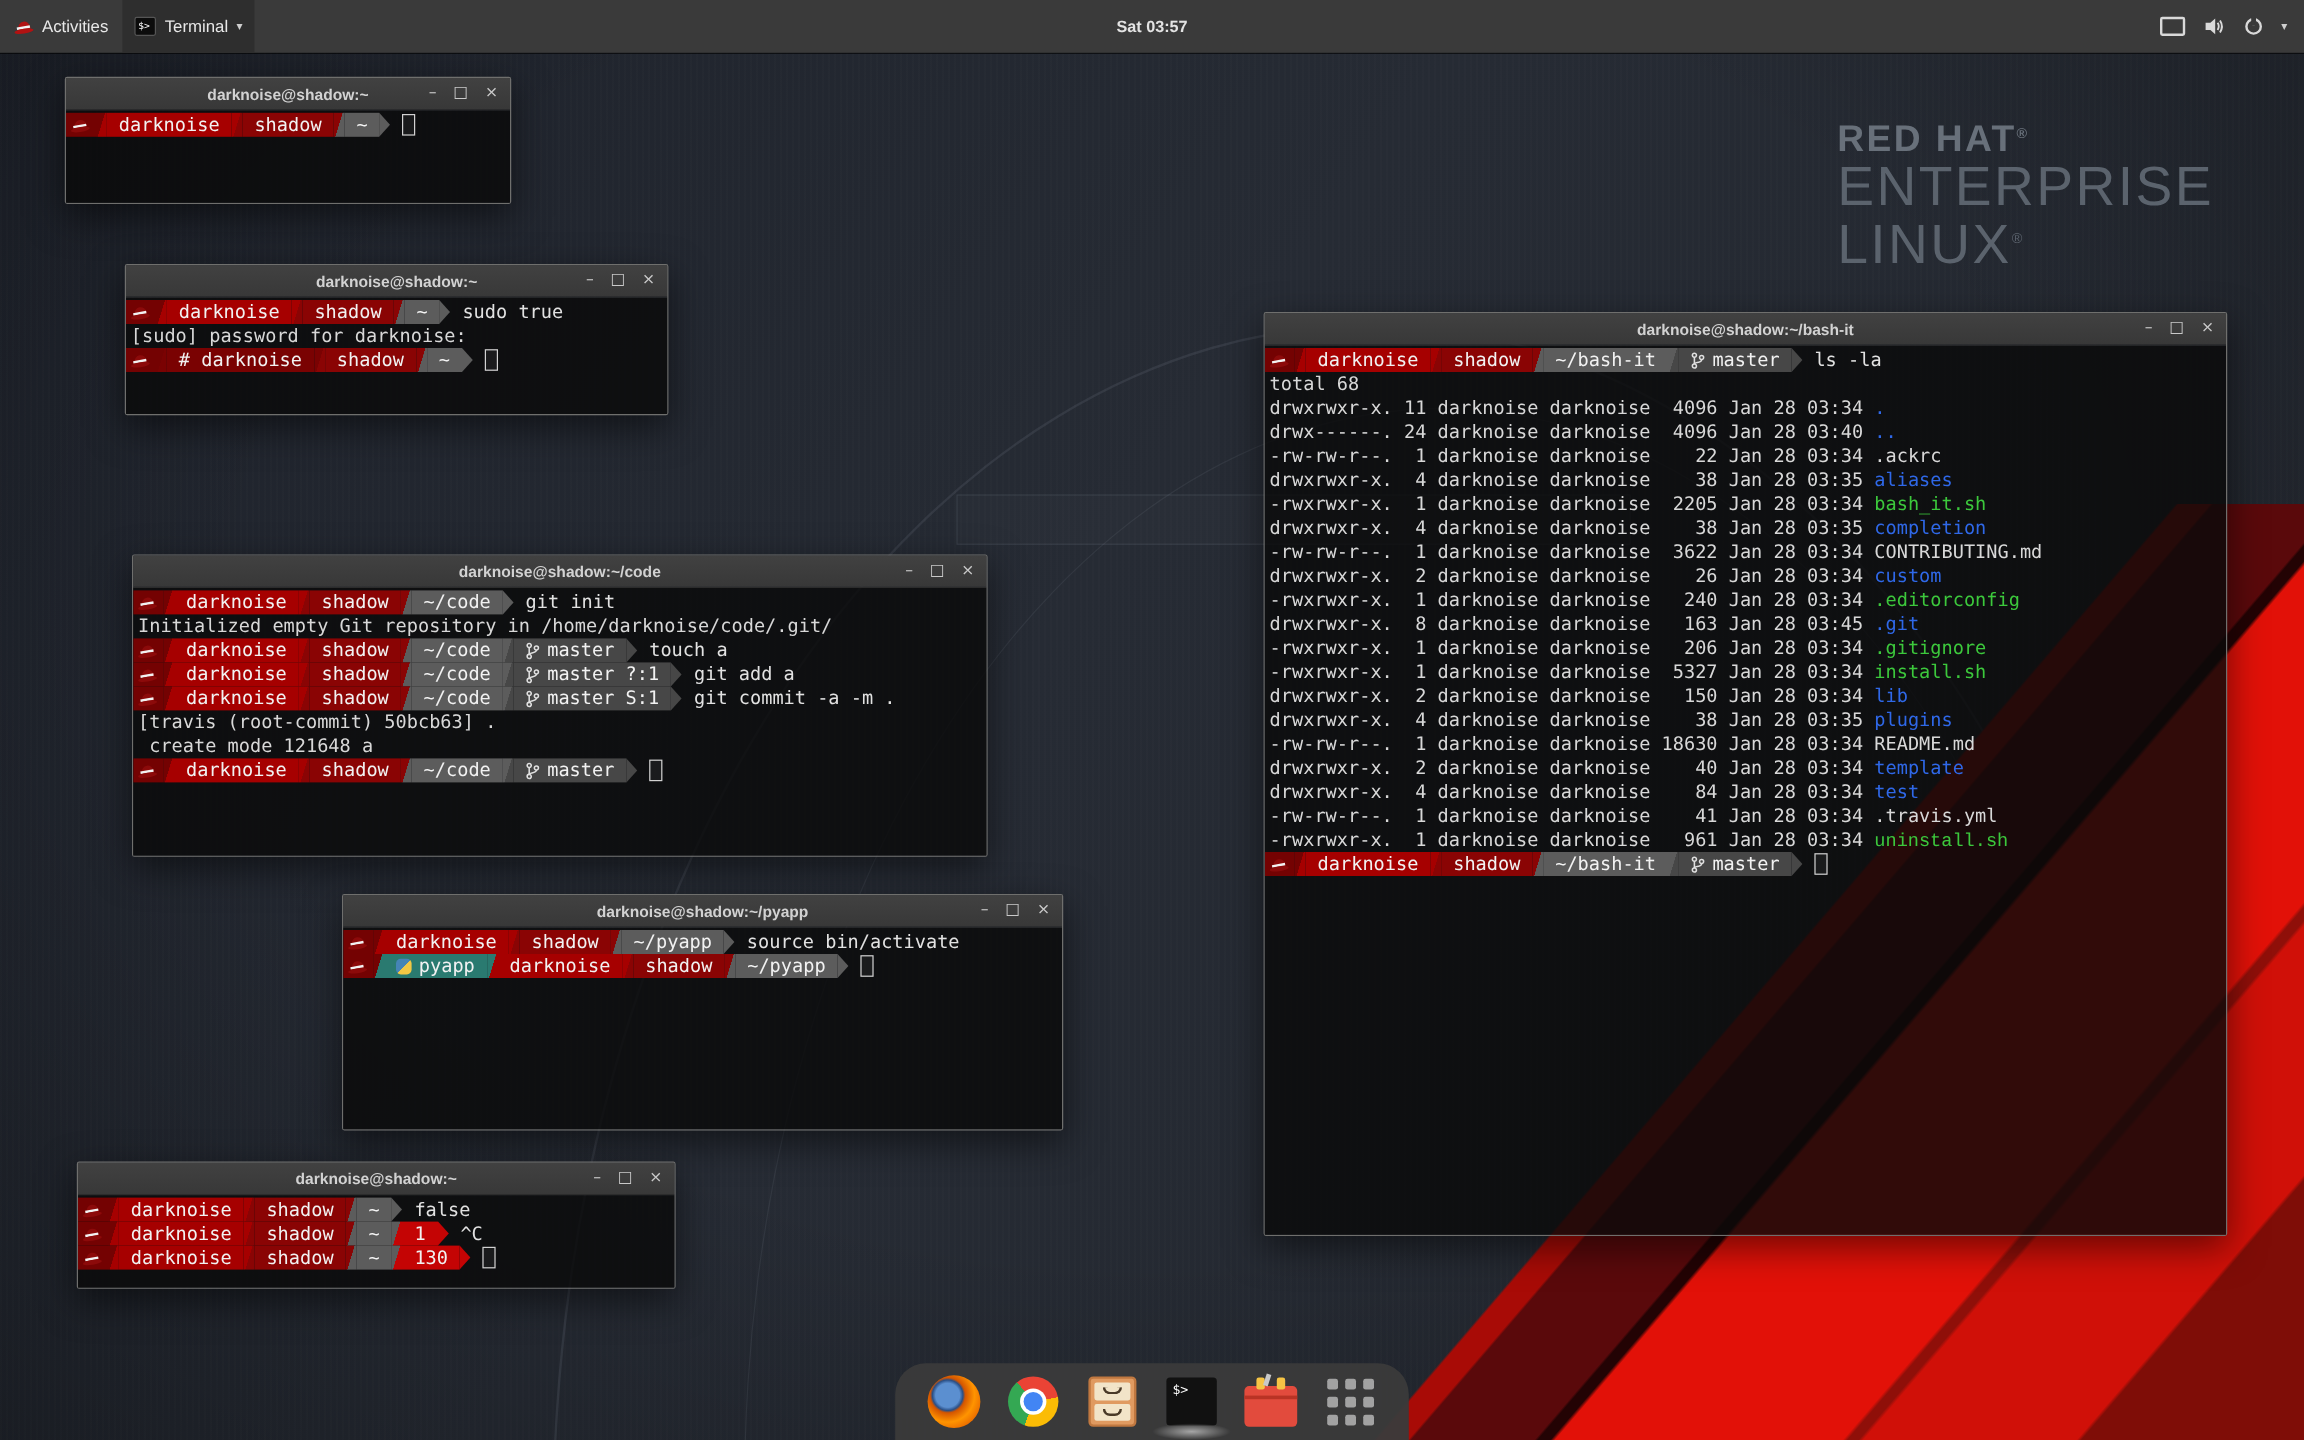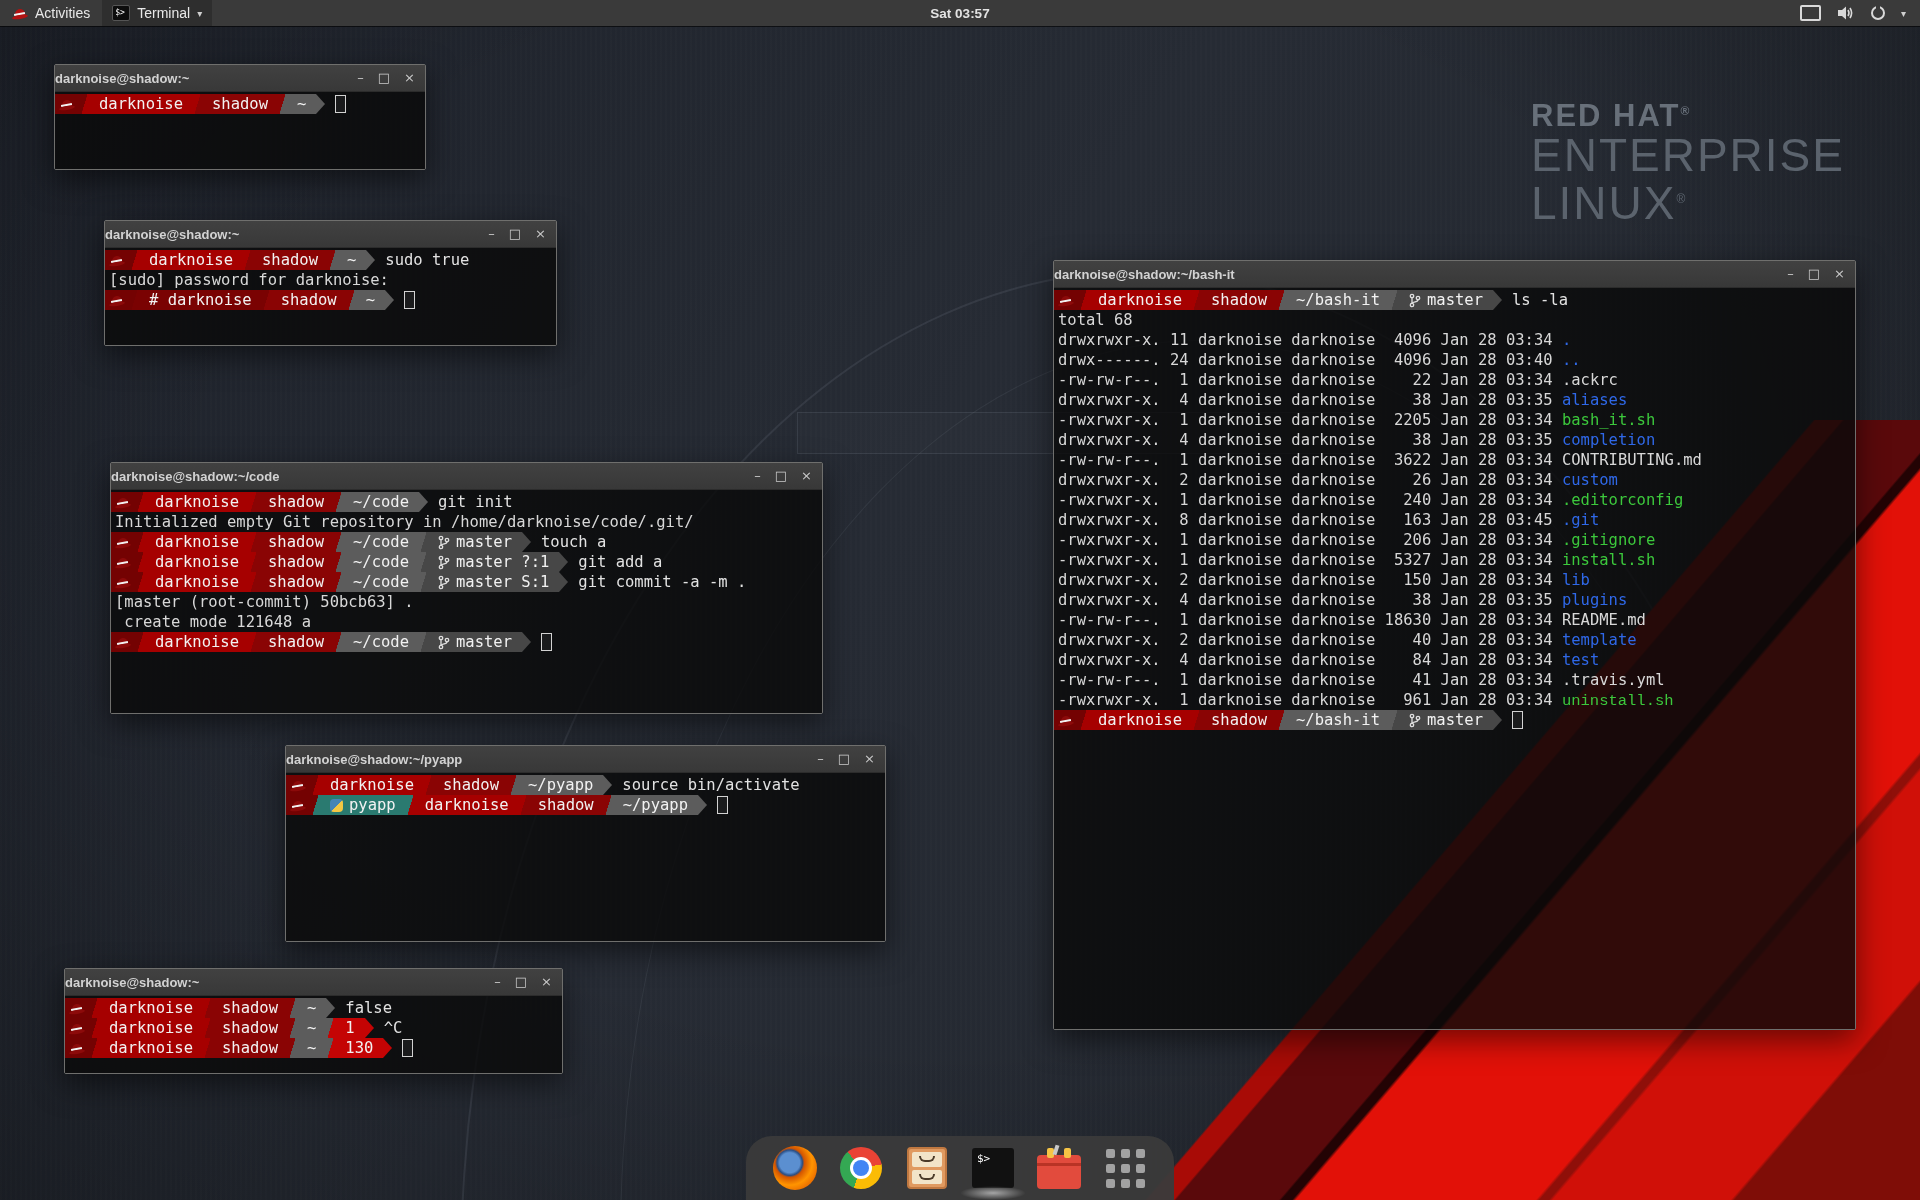--- a/index.html
+++ b/index.html
@@ -25,21 +25,21 @@
       rgba(0,0,0,0) 0px,rgba(0,0,0,0) 678px,
       #a80b06 680px, #a80b06 700px,
       #5a090b 702px, #5a090b 780px,
       #230304 782px, #230304 790px,
       #e21108 793px, #e21108 975px,
       #8f0f09 978px, #8f0f09 985px,
       #d01008 988px, #d01008 1123px,
       #7f0d07 1126px, #7f0d07 1267px);}
 
   
-  #topbar{position:absolute;left:0;top:0;width:1920px;height:26px;background:#3a3a3a;
+  #topbar{position:absolute;left:0;top:0;width:1920px;height:44px;background:#3a3a3a;
     color:#e8e8e8;z-index:10;display:flex;align-items:center;font-size:14px;
     box-shadow:0 1px 0 rgba(0,0,0,.6);}
   .tb-left{display:flex;align-items:center;height:100%;}
   .tb-activities{display:flex;align-items:center;gap:7px;padding:0 12px;height:100%;}
   .tb-appmenu{display:flex;align-items:center;gap:7px;padding:0 10px;height:100%;background:#2e2e2e;}
   .tb-clock{position:absolute;left:50%;transform:translateX(-50%);font-weight:700;font-size:13.5px;color:#e3e3e3;}
   .tb-right{margin-left:auto;display:flex;align-items:center;gap:16px;padding-right:14px;height:100%;}
   .caret{font-size:10px;color:#cfcfcf;}
   .term-glyph-box{width:18px;height:16px;background:#0c0c0c;border:1px solid #555;border-radius:2px;
     color:#fff;font-family:"DejaVu Sans Mono",monospace;font-size:8px;line-height:14px;padding-left:2px;box-sizing:border-box;}
@@ -61,21 +61,21 @@
   #rhel-logo{position:absolute;left:1531px;top:100px;z-index:1;color:#626a74;line-height:1.04;}
   #rhel-logo .l1{font-size:31px;font-weight:700;letter-spacing:2px;color:#68707a;}
   #rhel-logo .l2,#rhel-logo .l3{font-size:46px;font-weight:400;letter-spacing:2px;color:#5b636d;}
   #rhel-logo sup{font-size:12px;}
 
   
   .window{position:absolute;border:1px solid #6f6f6d;border-radius:2px;z-index:2;
     box-shadow:0 10px 30px rgba(0,0,0,.5);display:flex;flex-direction:column;box-sizing:border-box;}
   .titlebar{height:26px;background:linear-gradient(#414141,#383838);display:flex;align-items:center;
     position:relative;flex-shrink:0;border-bottom:1px solid #2c2c2c;}
-  .wtitle{position:absolute;left:0;right:0;font-size:13px;font-weight:700;color:#d2d2d2;}
+  .wtitle{position:absolute;left:0;right:0;text-align:center;font-size:13px;font-weight:700;color:#d2d2d2;}
   .wbtns{margin-left:auto;display:flex;gap:14px;padding-right:10px;z-index:1;}
   .wbtn{color:#c9c9c9;font-size:13px;line-height:26px;font-family:"DejaVu Sans",sans-serif;cursor:default;}
   .tbody{flex:1;background:rgba(10,10,10,.82);padding:2px 0 0 0;overflow:hidden;
     font-family:"DejaVu Sans Mono",monospace;font-size:15.5px;color:#d8d8d8;}
   .tline{display:flex;align-items:stretch;height:20px;line-height:20px;white-space:pre;}
   .tout{display:block;padding-left:4px;}
   .pline{display:flex;align-items:stretch;}
   .seg{display:flex;align-items:center;gap:6px;padding:0 10px;color:#f2f2f2;flex-shrink:0;}
   .seg.seghat{padding:0 5px 0 4px;}
   .sep{width:9px;flex-shrink:0;}
@@ -194,21 +194,21 @@
                   </svg></span>master ?:1</span><span class="parrow" style="border-left-color: rgb(71, 71, 71);"></span></span><span class="cmd">git add a</span></div>
           <div class="tline"><span class="pline"><span class="seg seghat" style="background: rgb(116, 2, 2);"><span class="hat dark"><span class="crown"></span><span class="band"></span><span class="brim"></span></span></span><span class="sep" style="background: linear-gradient(107deg, rgb(116, 2, 2) 49.5%, rgb(166, 0, 0) 50.5%);"></span><span class="seg" style="background: rgb(166, 0, 0);">darknoise</span><span class="sep" style="background: linear-gradient(107deg, rgb(166, 0, 0) 49.5%, rgb(138, 4, 4) 50.5%);"></span><span class="seg" style="background: rgb(138, 4, 4);">shadow</span><span class="sep" style="background: linear-gradient(107deg, rgb(138, 4, 4) 49.5%, rgb(92, 92, 92) 50.5%);"></span><span class="seg" style="background: rgb(92, 92, 92);">~/code</span><span class="sep" style="background: linear-gradient(107deg, rgb(92, 92, 92) 49.5%, rgb(71, 71, 71) 50.5%);"></span><span class="seg" style="background: rgb(71, 71, 71);"><span><svg width="12" height="15" viewBox="0 0 12 15" style="display:block">
                     <g fill="none" stroke="#e0e0e0" stroke-width="1.3">
                       <circle cx="3" cy="3" r="1.7"></circle>
                       <circle cx="3" cy="12" r="1.7"></circle>
                       <circle cx="9" cy="5" r="1.7"></circle>
                       <path d="M3 4.7v5.6"></path>
                       <path d="M9 6.7c0 3-6 2-6 3.6"></path>
                     </g>
                   </svg></span>master S:1</span><span class="parrow" style="border-left-color: rgb(71, 71, 71);"></span></span><span class="cmd">git commit -a -m .</span></div>
-          <div class="tline tout">[master (root-commit) 50bcb63] .</div>
+          <div class="tline tout">[travis (root-commit) 50bcb63] .</div>
           <div class="tline tout"> create mode 121648 a</div>
           <div class="tline"><span class="pline"><span class="seg seghat" style="background: rgb(116, 2, 2);"><span class="hat dark"><span class="crown"></span><span class="band"></span><span class="brim"></span></span></span><span class="sep" style="background: linear-gradient(107deg, rgb(116, 2, 2) 49.5%, rgb(166, 0, 0) 50.5%);"></span><span class="seg" style="background: rgb(166, 0, 0);">darknoise</span><span class="sep" style="background: linear-gradient(107deg, rgb(166, 0, 0) 49.5%, rgb(138, 4, 4) 50.5%);"></span><span class="seg" style="background: rgb(138, 4, 4);">shadow</span><span class="sep" style="background: linear-gradient(107deg, rgb(138, 4, 4) 49.5%, rgb(92, 92, 92) 50.5%);"></span><span class="seg" style="background: rgb(92, 92, 92);">~/code</span><span class="sep" style="background: linear-gradient(107deg, rgb(92, 92, 92) 49.5%, rgb(71, 71, 71) 50.5%);"></span><span class="seg" style="background: rgb(71, 71, 71);"><span><svg width="12" height="15" viewBox="0 0 12 15" style="display:block">
                     <g fill="none" stroke="#e0e0e0" stroke-width="1.3">
                       <circle cx="3" cy="3" r="1.7"></circle>
                       <circle cx="3" cy="12" r="1.7"></circle>
                       <circle cx="9" cy="5" r="1.7"></circle>
                       <path d="M3 4.7v5.6"></path>
                       <path d="M9 6.7c0 3-6 2-6 3.6"></path>
                     </g>
                   </svg></span>master</span><span class="parrow" style="border-left-color: rgb(71, 71, 71);"></span></span><span class="cursor"></span></div>

